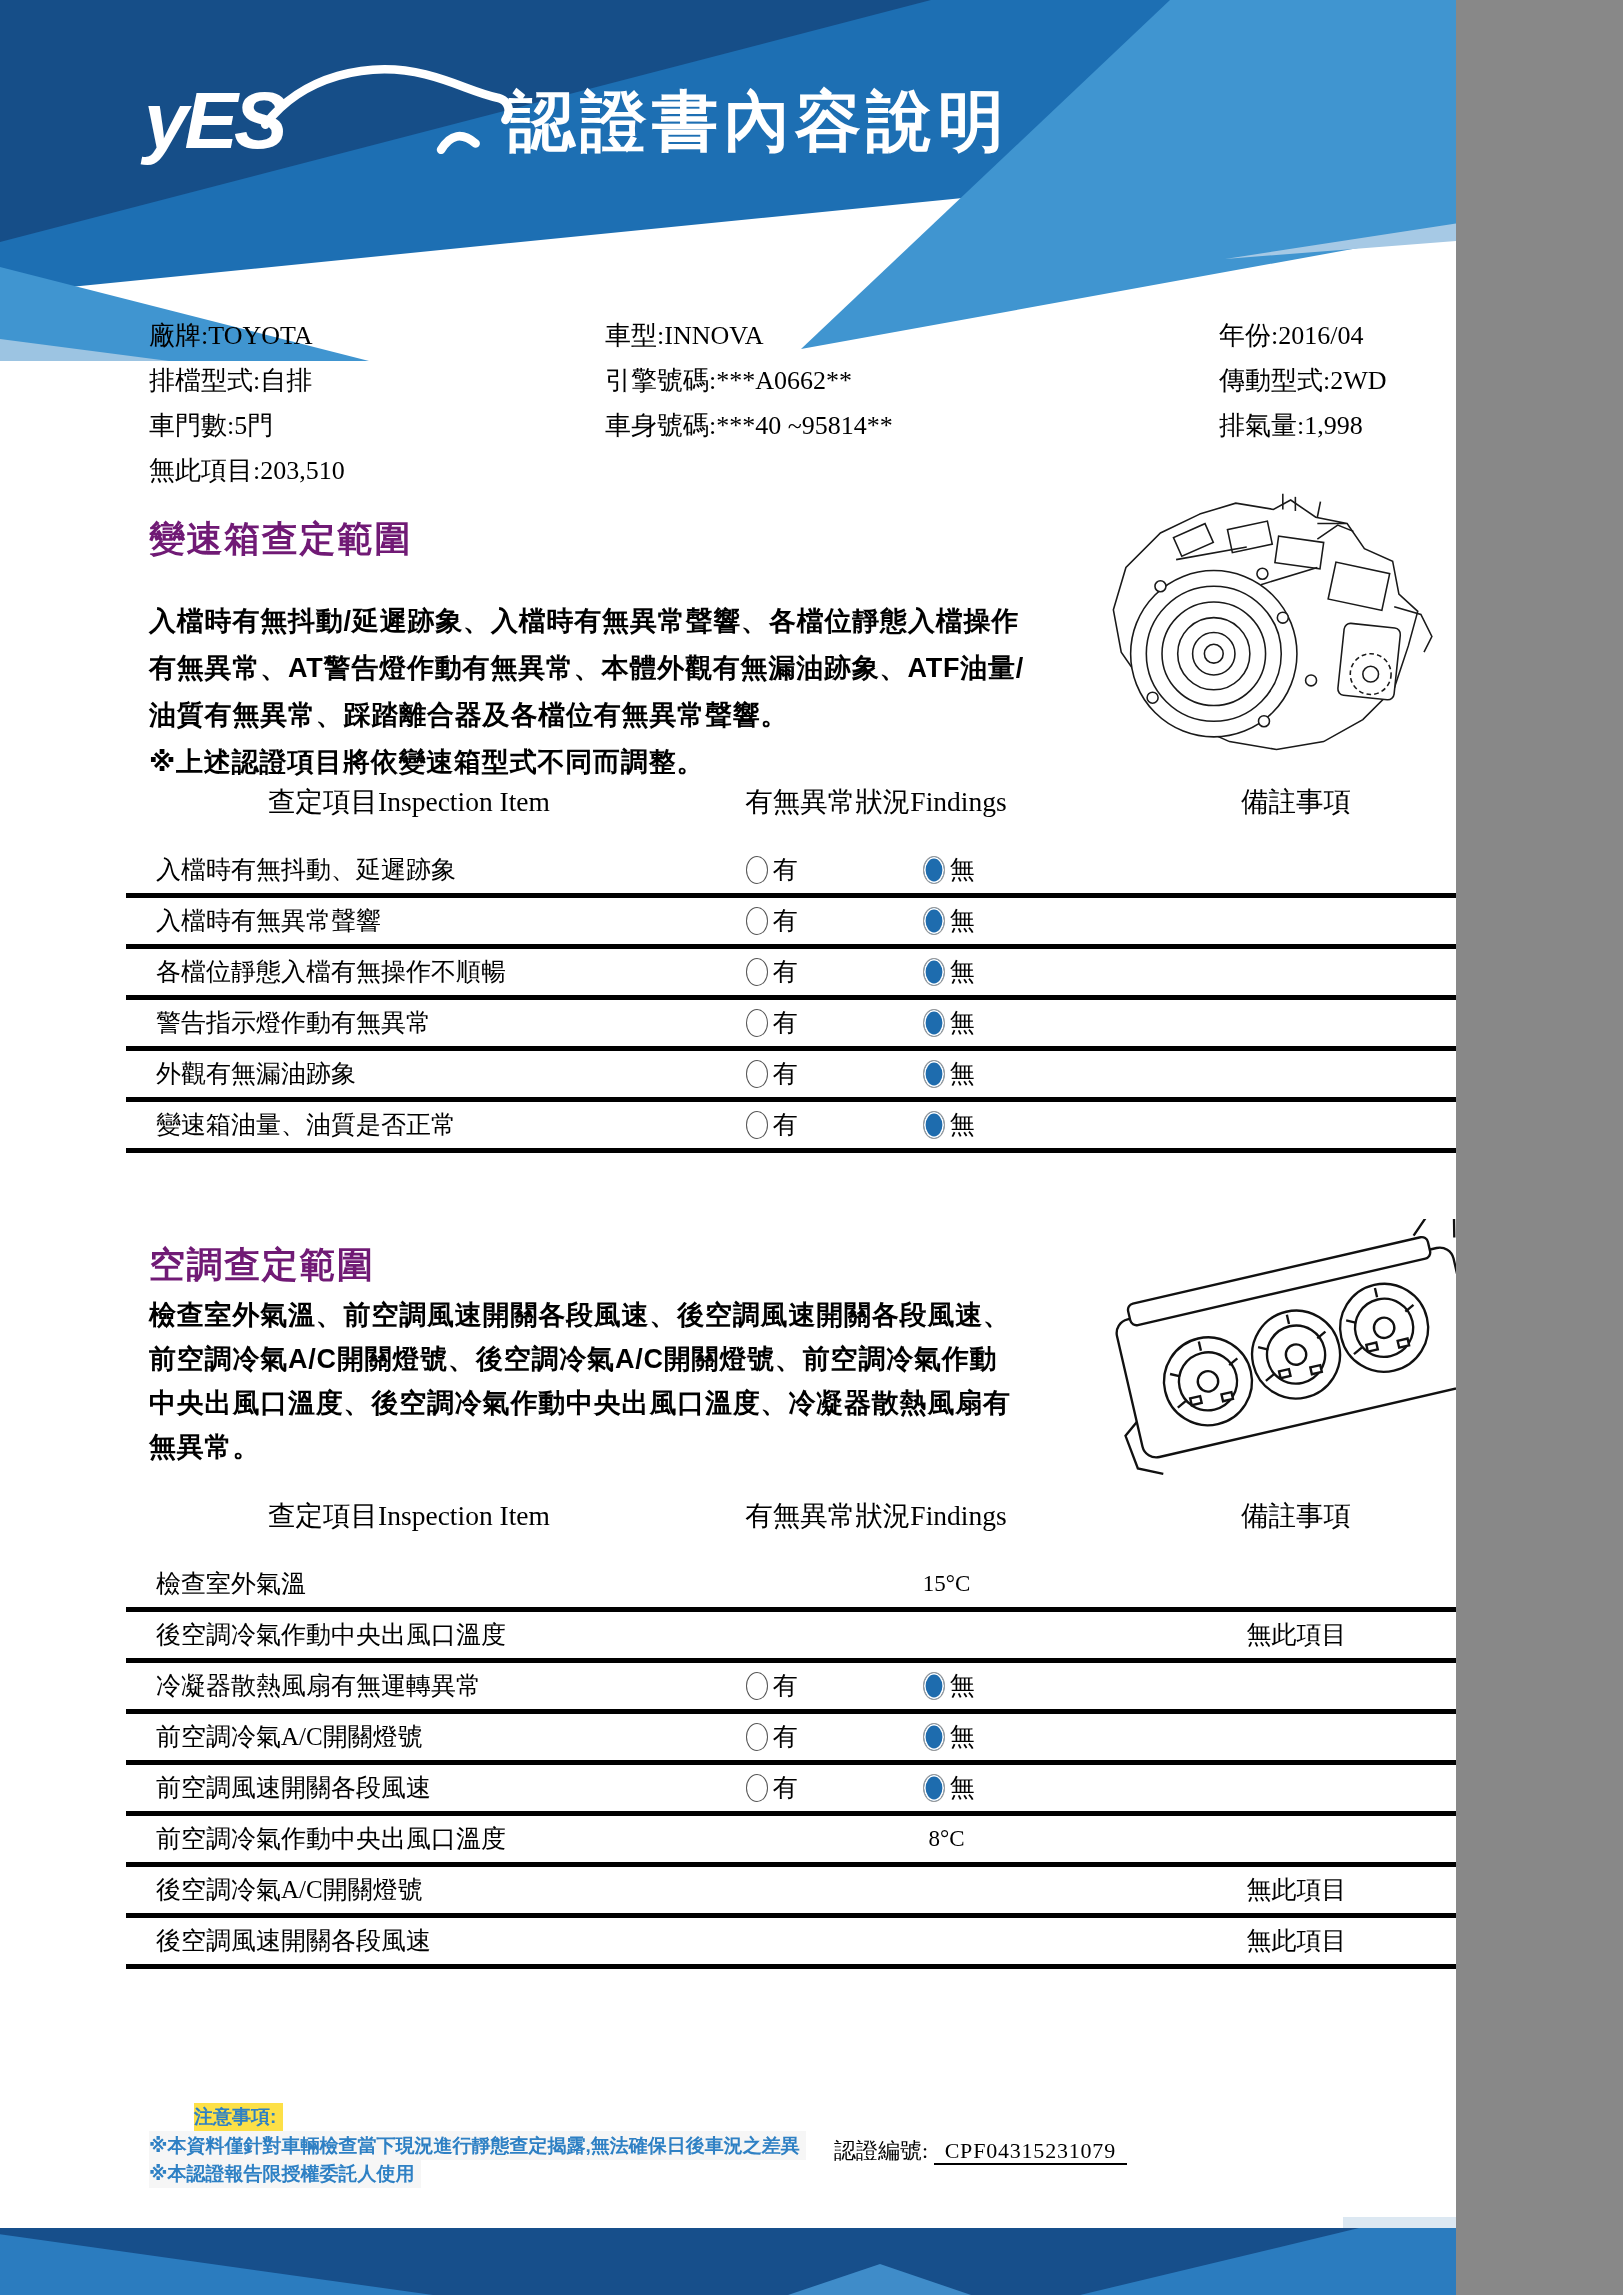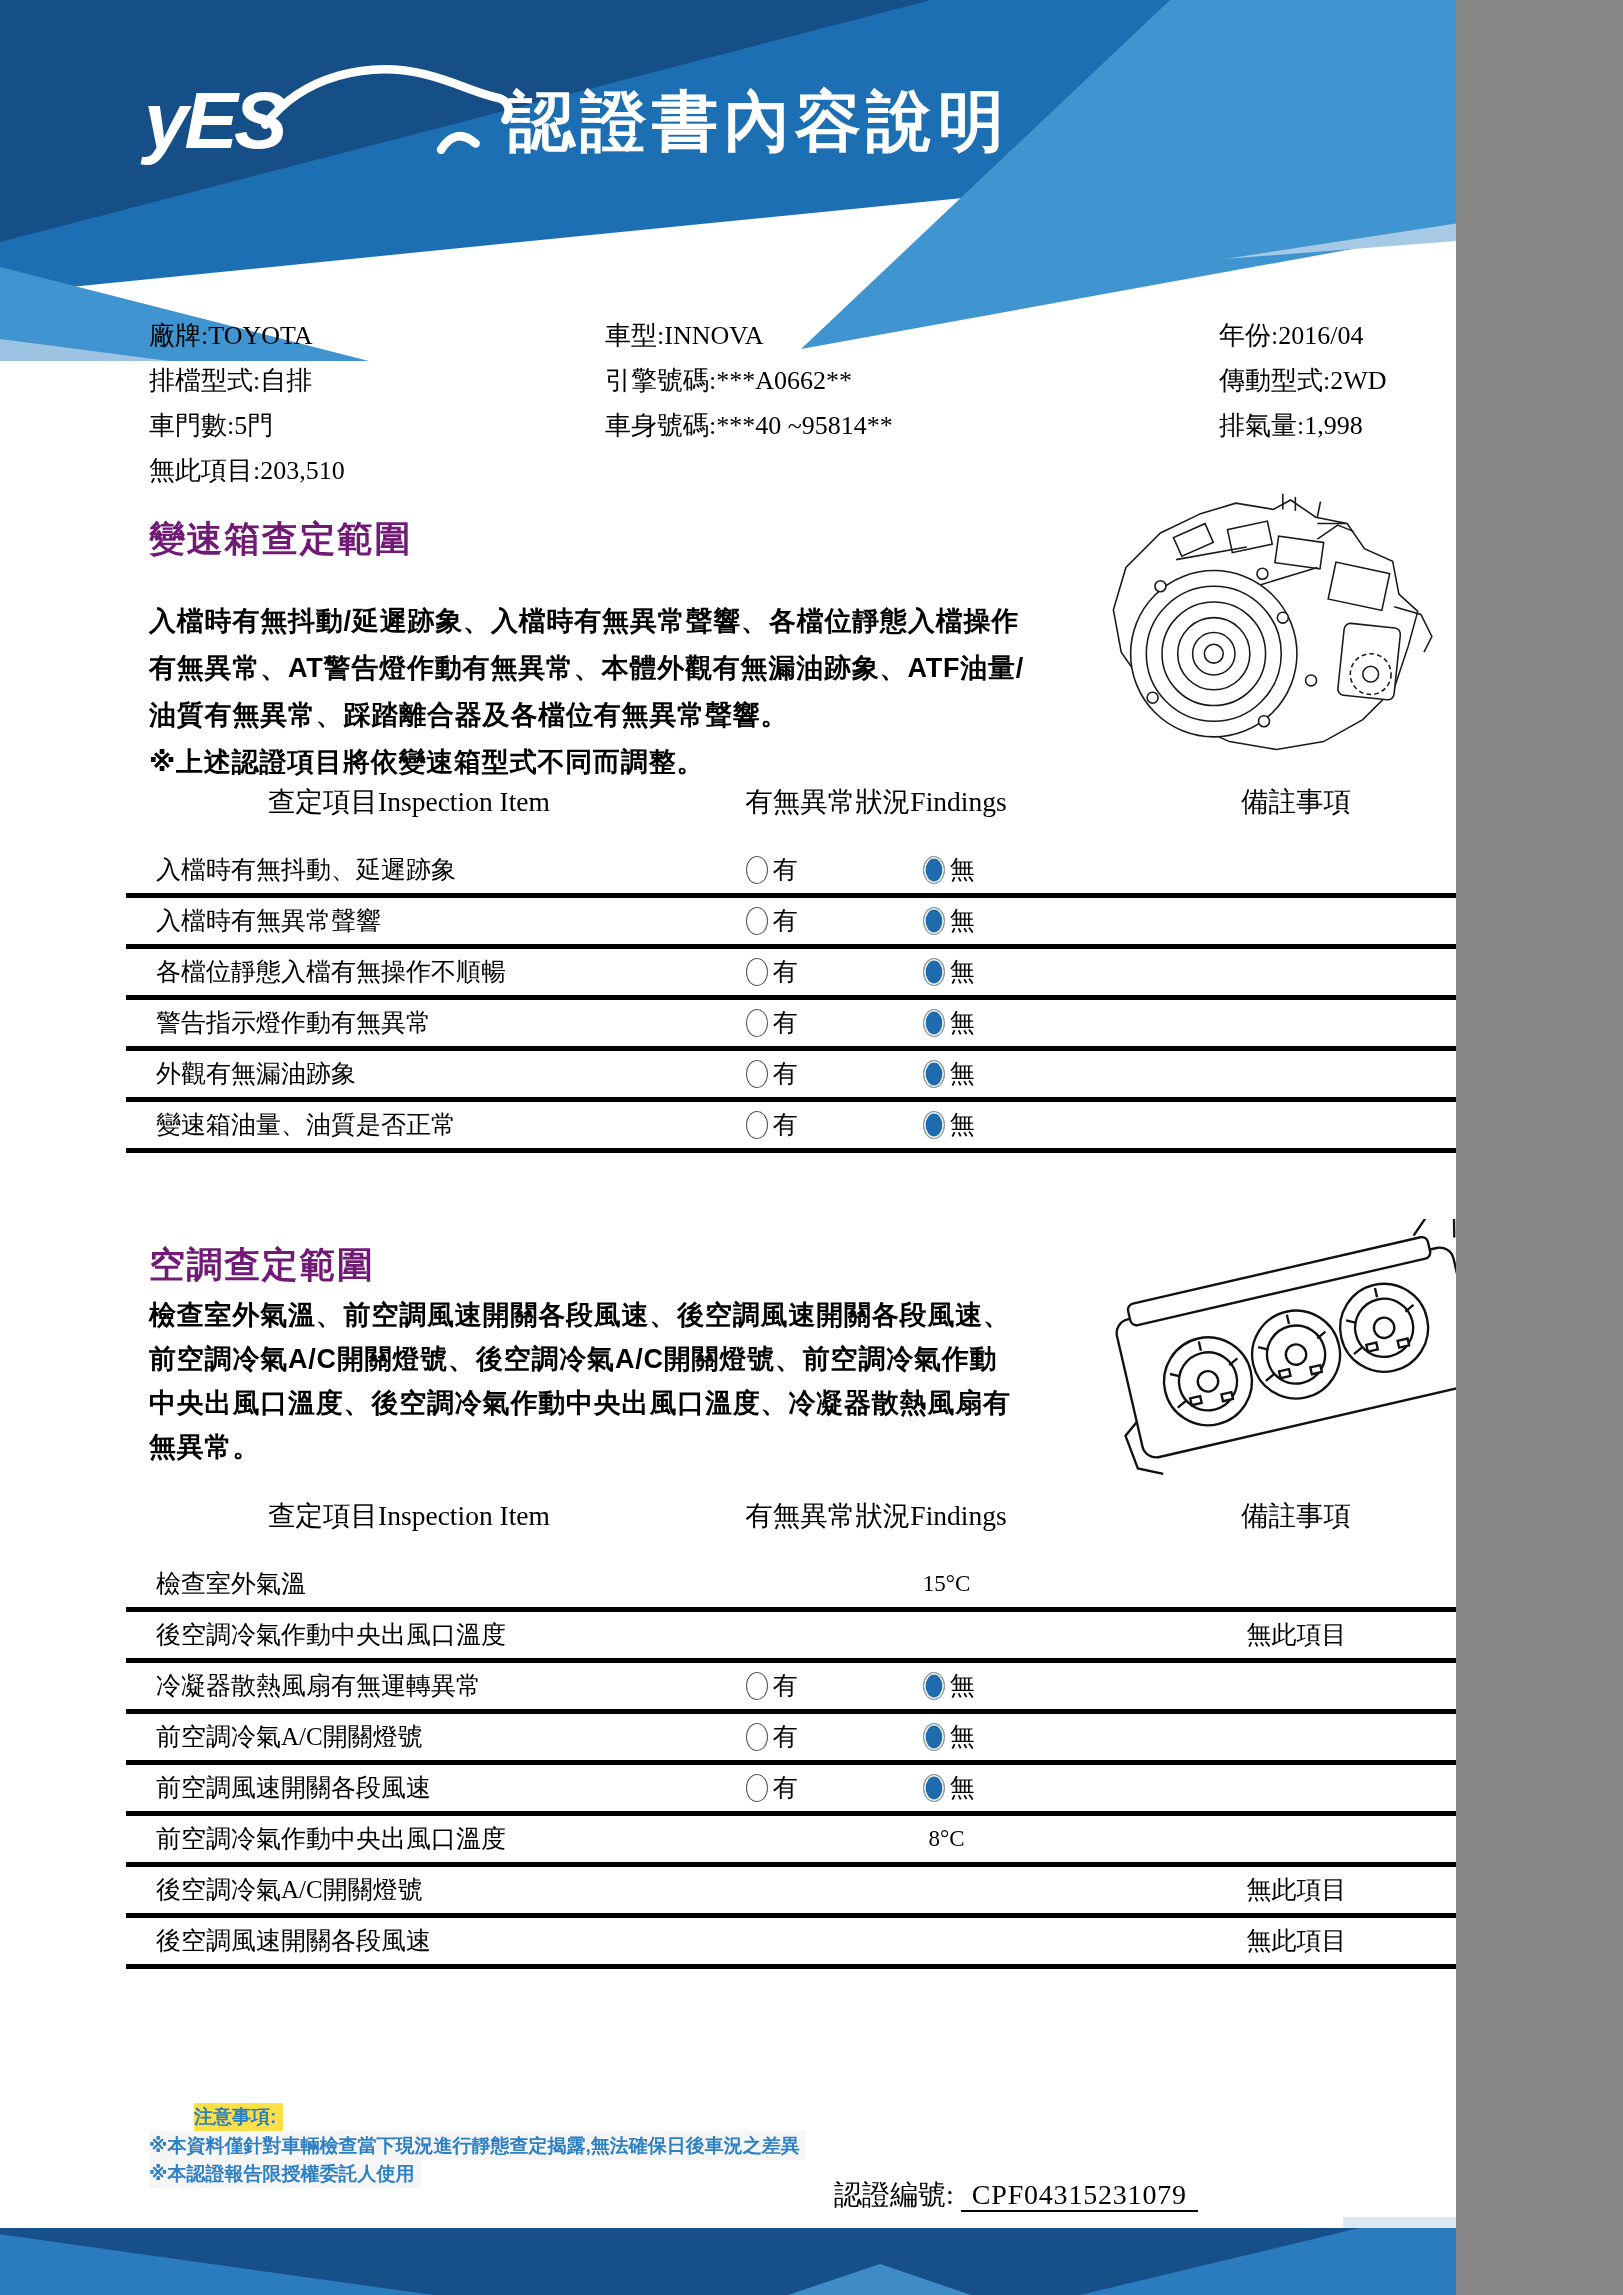--- a/index.html
+++ b/index.html
@@ -56,21 +56,21 @@
   .radio-label{font-size:25px;line-height:46px;}
   .cell-value{position:absolute;left:742px;width:157px;text-align:center;top:0;height:46px;line-height:46px;font-size:23px;}
   .cell-remark{position:absolute;left:1092px;width:157px;text-align:center;top:0;height:46px;line-height:46px;font-size:25px;white-space:nowrap;}
 
   
   .notes{position:absolute;left:149px;top:2103px;font-family:"Liberation Sans","DejaVu Sans",sans-serif;
          font-weight:bold;font-size:19px;color:#2e80c4;}
   .note-line{display:table;line-height:23.6px;padding:2.4px 6.3px 2.4px 0;background:#f6f6f6;white-space:nowrap;}
   .notes-title{background:#fde047;display:table;line-height:23.6px;padding:2.4px 6.3px 2.4px 0;margin-left:45px;}
 
-  .cert{position:absolute;left:834px;top:2136px;font-size:28px;white-space:nowrap;margin-top:40px;}
+  .cert{position:absolute;left:834px;top:2136px;font-size:22px;white-space:nowrap;}
   .cert-number{border-bottom:2.4px solid #000;padding:0 11px;letter-spacing:0.8px;}
 
   .page-number{position:absolute;left:1522px;top:2182px;font-size:33px;}
 
   .prefooter{position:absolute;left:1343px;top:2217px;width:280px;height:11px;background:#dce8f2;}
   .footer{position:absolute;left:0;top:2228px;width:1623px;height:68px;}
   .ftr-layer{position:absolute;left:0;top:0;width:100%;height:100%;}
   .ftr-base{background:#174f8b;}
   .ftr-right{background:#2b7cbf;clip-path:polygon(1359px 0,1623px 0,1623px 68px,1076px 68px);}
   .ftr-left {background:#2b7cbf;clip-path:polygon(0 6.3px,440px 68px,0 68px);}

